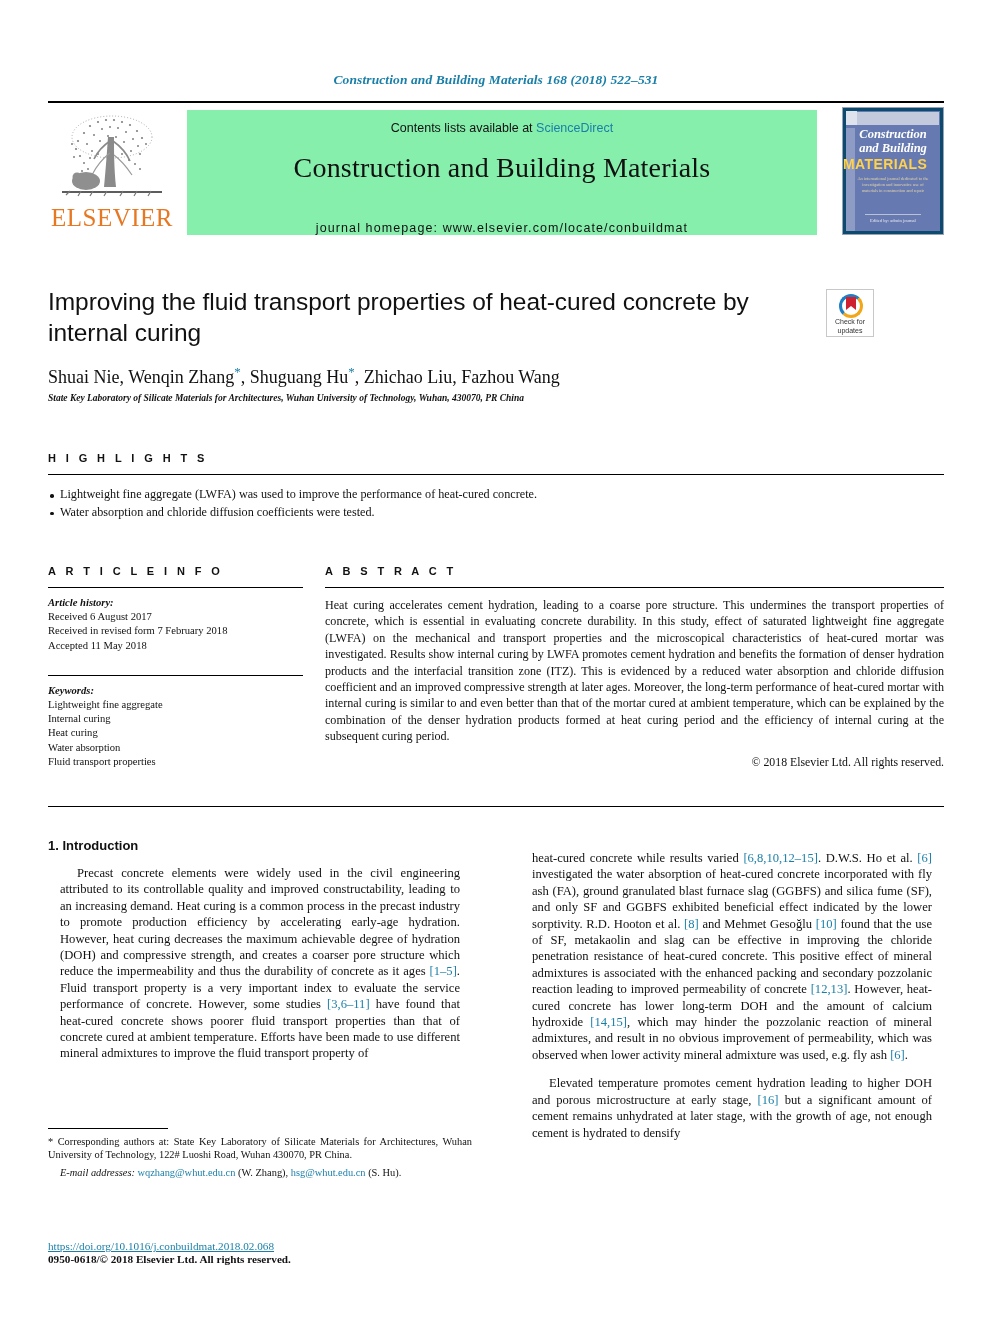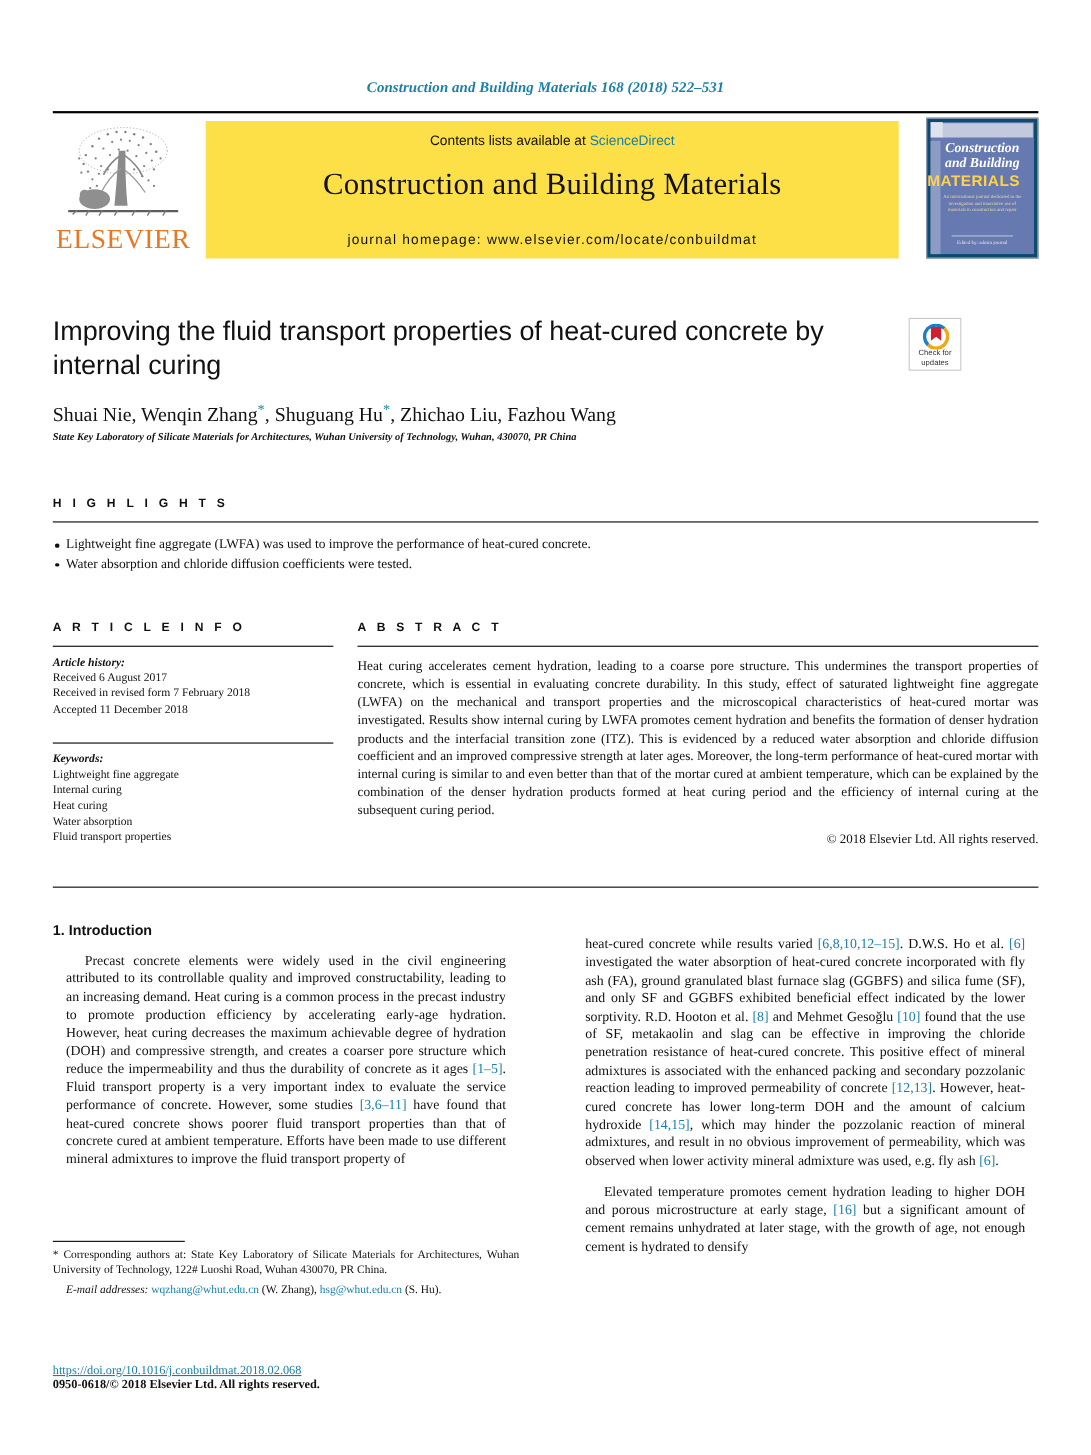--- a/index.html
+++ b/index.html
@@ -59,21 +59,21 @@
     font-family: "Liberation Serif", serif;
     font-size: 25px;
     color: #E87722;
     letter-spacing: .5px;
     line-height: 1;
   }
   .journal-band {
     position: absolute;
     left: 139px; top: 7px;
     width: 630px; height: 125px;
-    background: #fde047;
+    background: #86efac;
   }
   .contents-line {
     position: absolute;
     top: 11px; left: 0; width: 100%;
     text-align: center;
     font-family: "Liberation Sans", sans-serif;
     font-size: 12.5px;
     color: #111;
   }
   .contents-line .sd { color: #1a7fa8; }
@@ -81,21 +81,21 @@
     position: absolute;
     top: 42px; left: 0; width: 100%;
     text-align: center;
     font-family: "Liberation Serif", serif;
     font-size: 28px;
     color: #111;
     letter-spacing: .2px;
   }
   .journal-home {
     position: absolute;
-    bottom: 10px; left: 0; width: 100%;
+    bottom: 0; left: 0; width: 100%;
     text-align: center;
     font-family: "Liberation Sans", sans-serif;
     font-size: 12.5px;
     color: #111;
     letter-spacing: 1.1px;
   }
   .cover {
     position: absolute;
     right: 0px; top: 4px;
     width: 102px; height: 128px;
@@ -379,21 +379,21 @@
     </ul>
   </div>
 
   <div class="info-col">
     <div class="section-head">A R T I C L E   I N F O</div>
     <div class="ai-rule"></div>
     <div class="ai-body">
       <span class="ai-lbl">Article history:</span><br>
       <span>Received 6 August 2017</span><br>
       <span>Received in revised form 7 February 2018</span><br>
-      <span>Accepted 11 December 2018</span>
+      <span>Accepted 11 May 2018</span>
     </div>
     <div class="ai-gap"></div>
     <div class="ai-rule2"></div>
     <div class="ai-body">
       <span class="ai-lbl">Keywords:</span><br>
       <span>Lightweight fine aggregate</span><br>
       <span>Internal curing</span><br>
       <span>Heat curing</span><br>
       <span>Water absorption</span><br>
       <span>Fluid transport properties</span>

